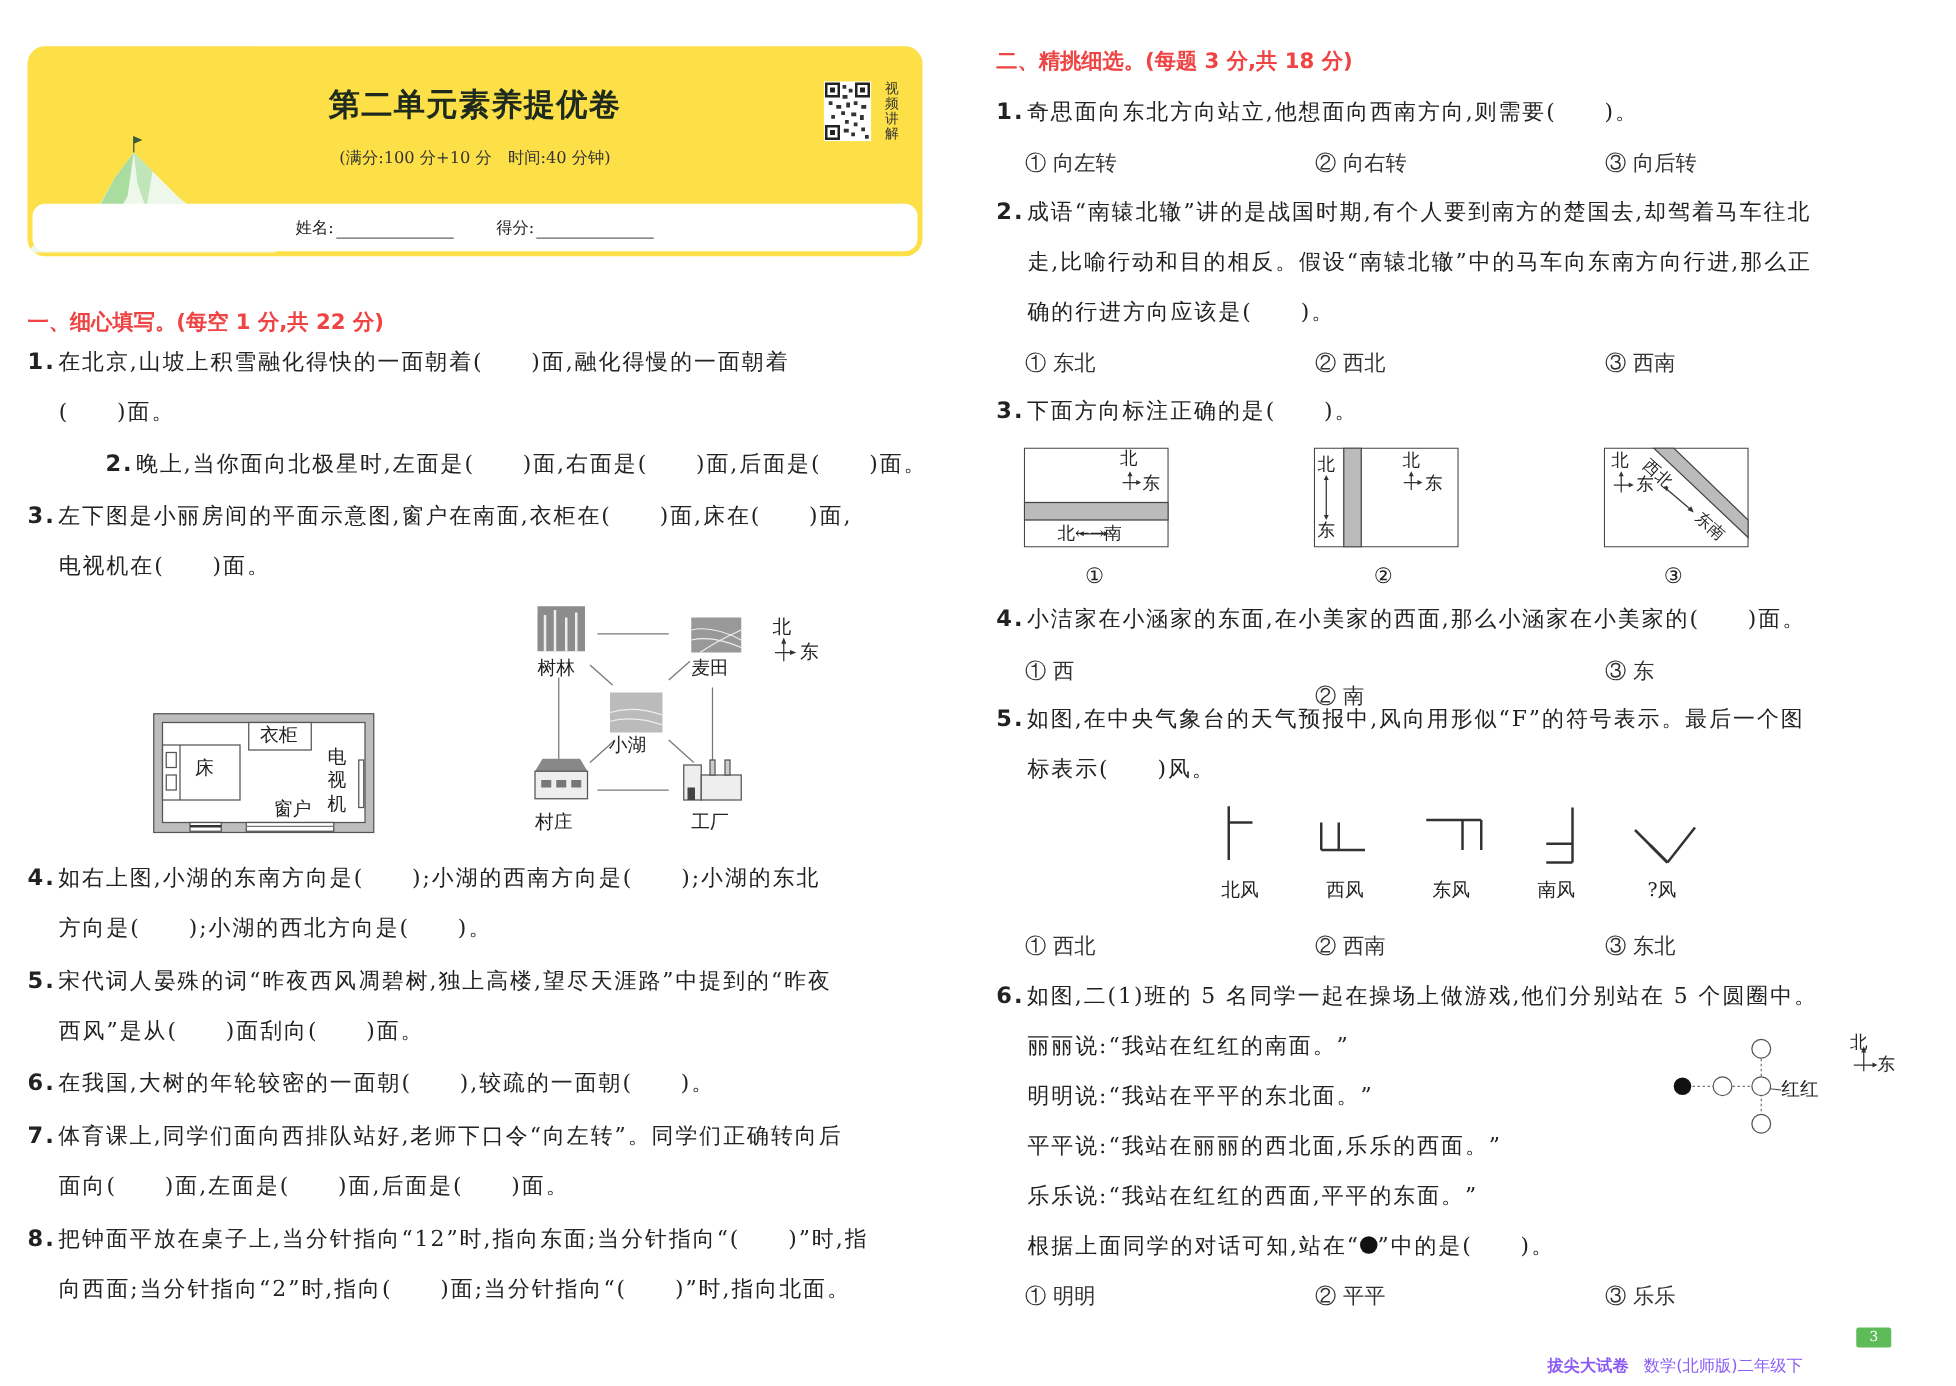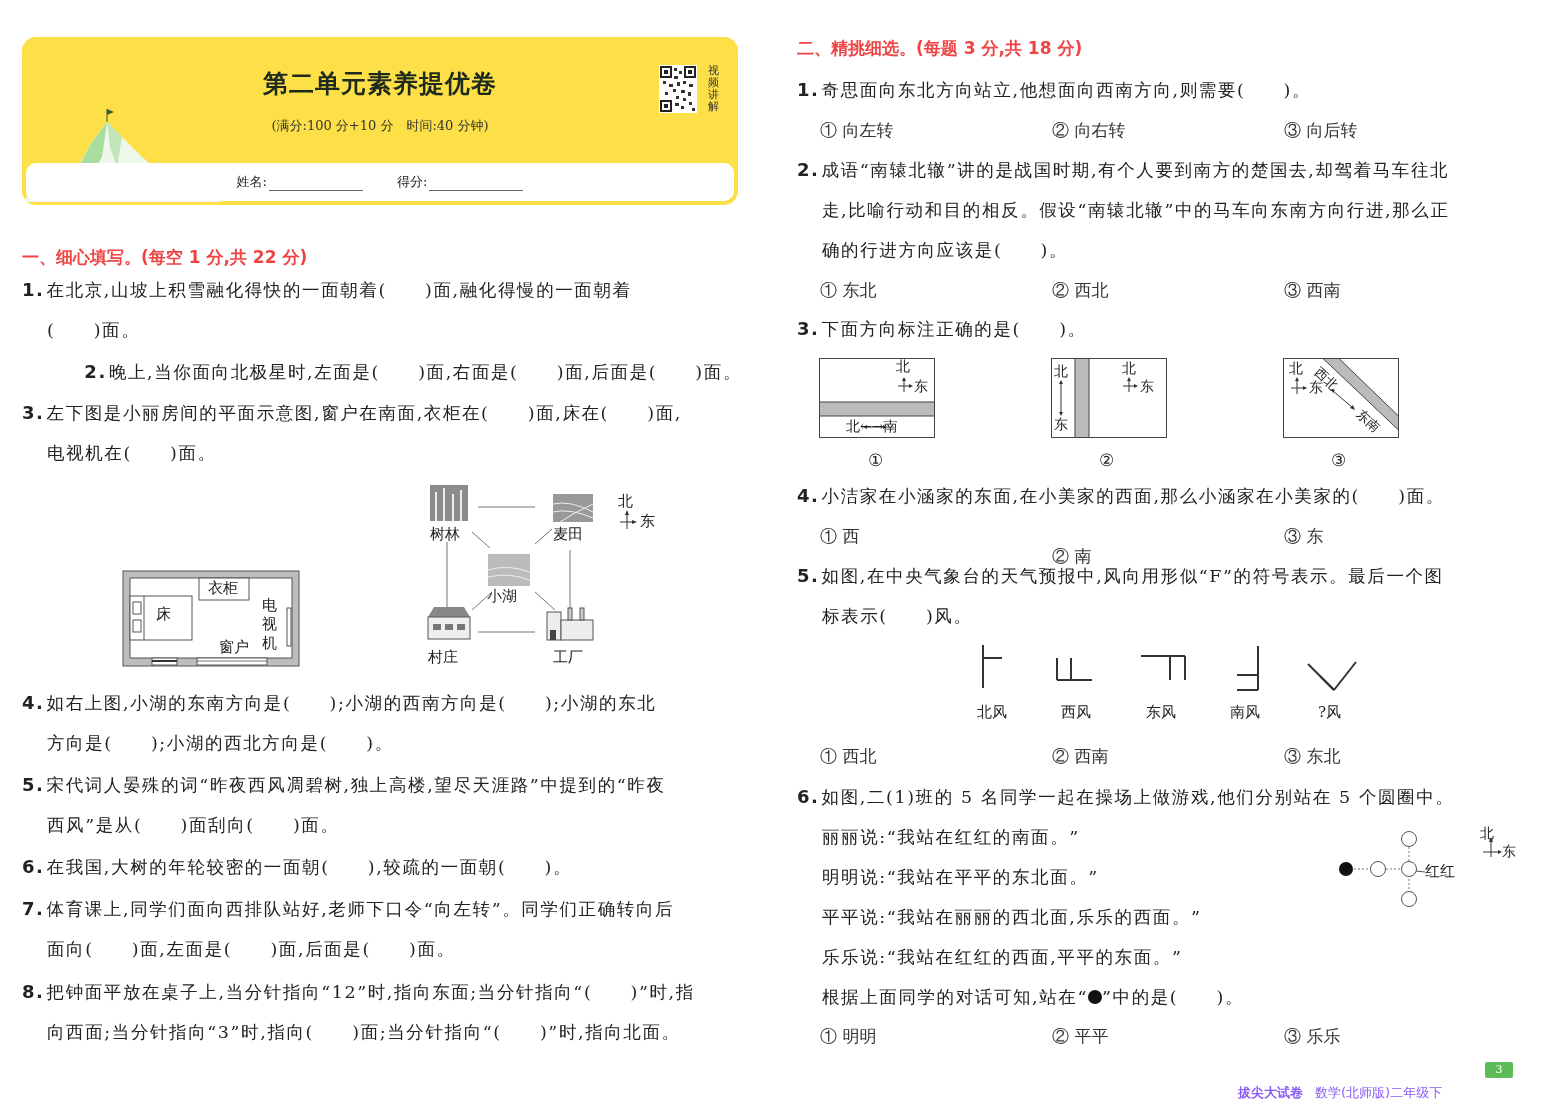--- a/index.html
+++ b/index.html
@@ -234,21 +234,21 @@
   <span class="qnum">6.</span><span>在我国,大树的年轮较密的一面朝(　　),较疏的一面朝(　　)。</span>
 </div>
 
 <div class="q" style="left:22px; top:889px; width:720px;">
   <span class="qnum">7.</span><span>体育课上,同学们面向西排队站好,老师下口令“向左转”。同学们正确转向后</span>
   <span class="indent">面向(　　)面,左面是(　　)面,后面是(　　)面。</span>
 </div>
 
 <div class="q" style="left:22px; top:972px; width:720px;">
   <span class="qnum">8.</span><span>把钟面平放在桌子上,当分针指向“12”时,指向东面;当分针指向“(　　)”时,指</span>
-  <span class="indent">向西面;当分针指向“3”时,指向(　　)面;当分针指向“(　　)”时,指向北面。</span>
+  <span class="indent">向西面;当分针指向“2”时,指向(　　)面;当分针指向“(　　)”时,指向北面。</span>
 </div>
 
 <div class="section-title" style="left:797px; top:37px;">二、精挑细选。(每题 3 分,共 18 分)</div>
 
 <div class="q" style="left:797px; top:70px; width:740px;">
   <span class="qnum">1.</span><span>奇思面向东北方向站立,他想面向西南方向,则需要(　　)。</span>
 </div>
 <div class="opts" style="left:820px; top:119px;">
   <span style="left:0;">① 向左转</span>
   <span style="left:232px;">② 向右转</span>

